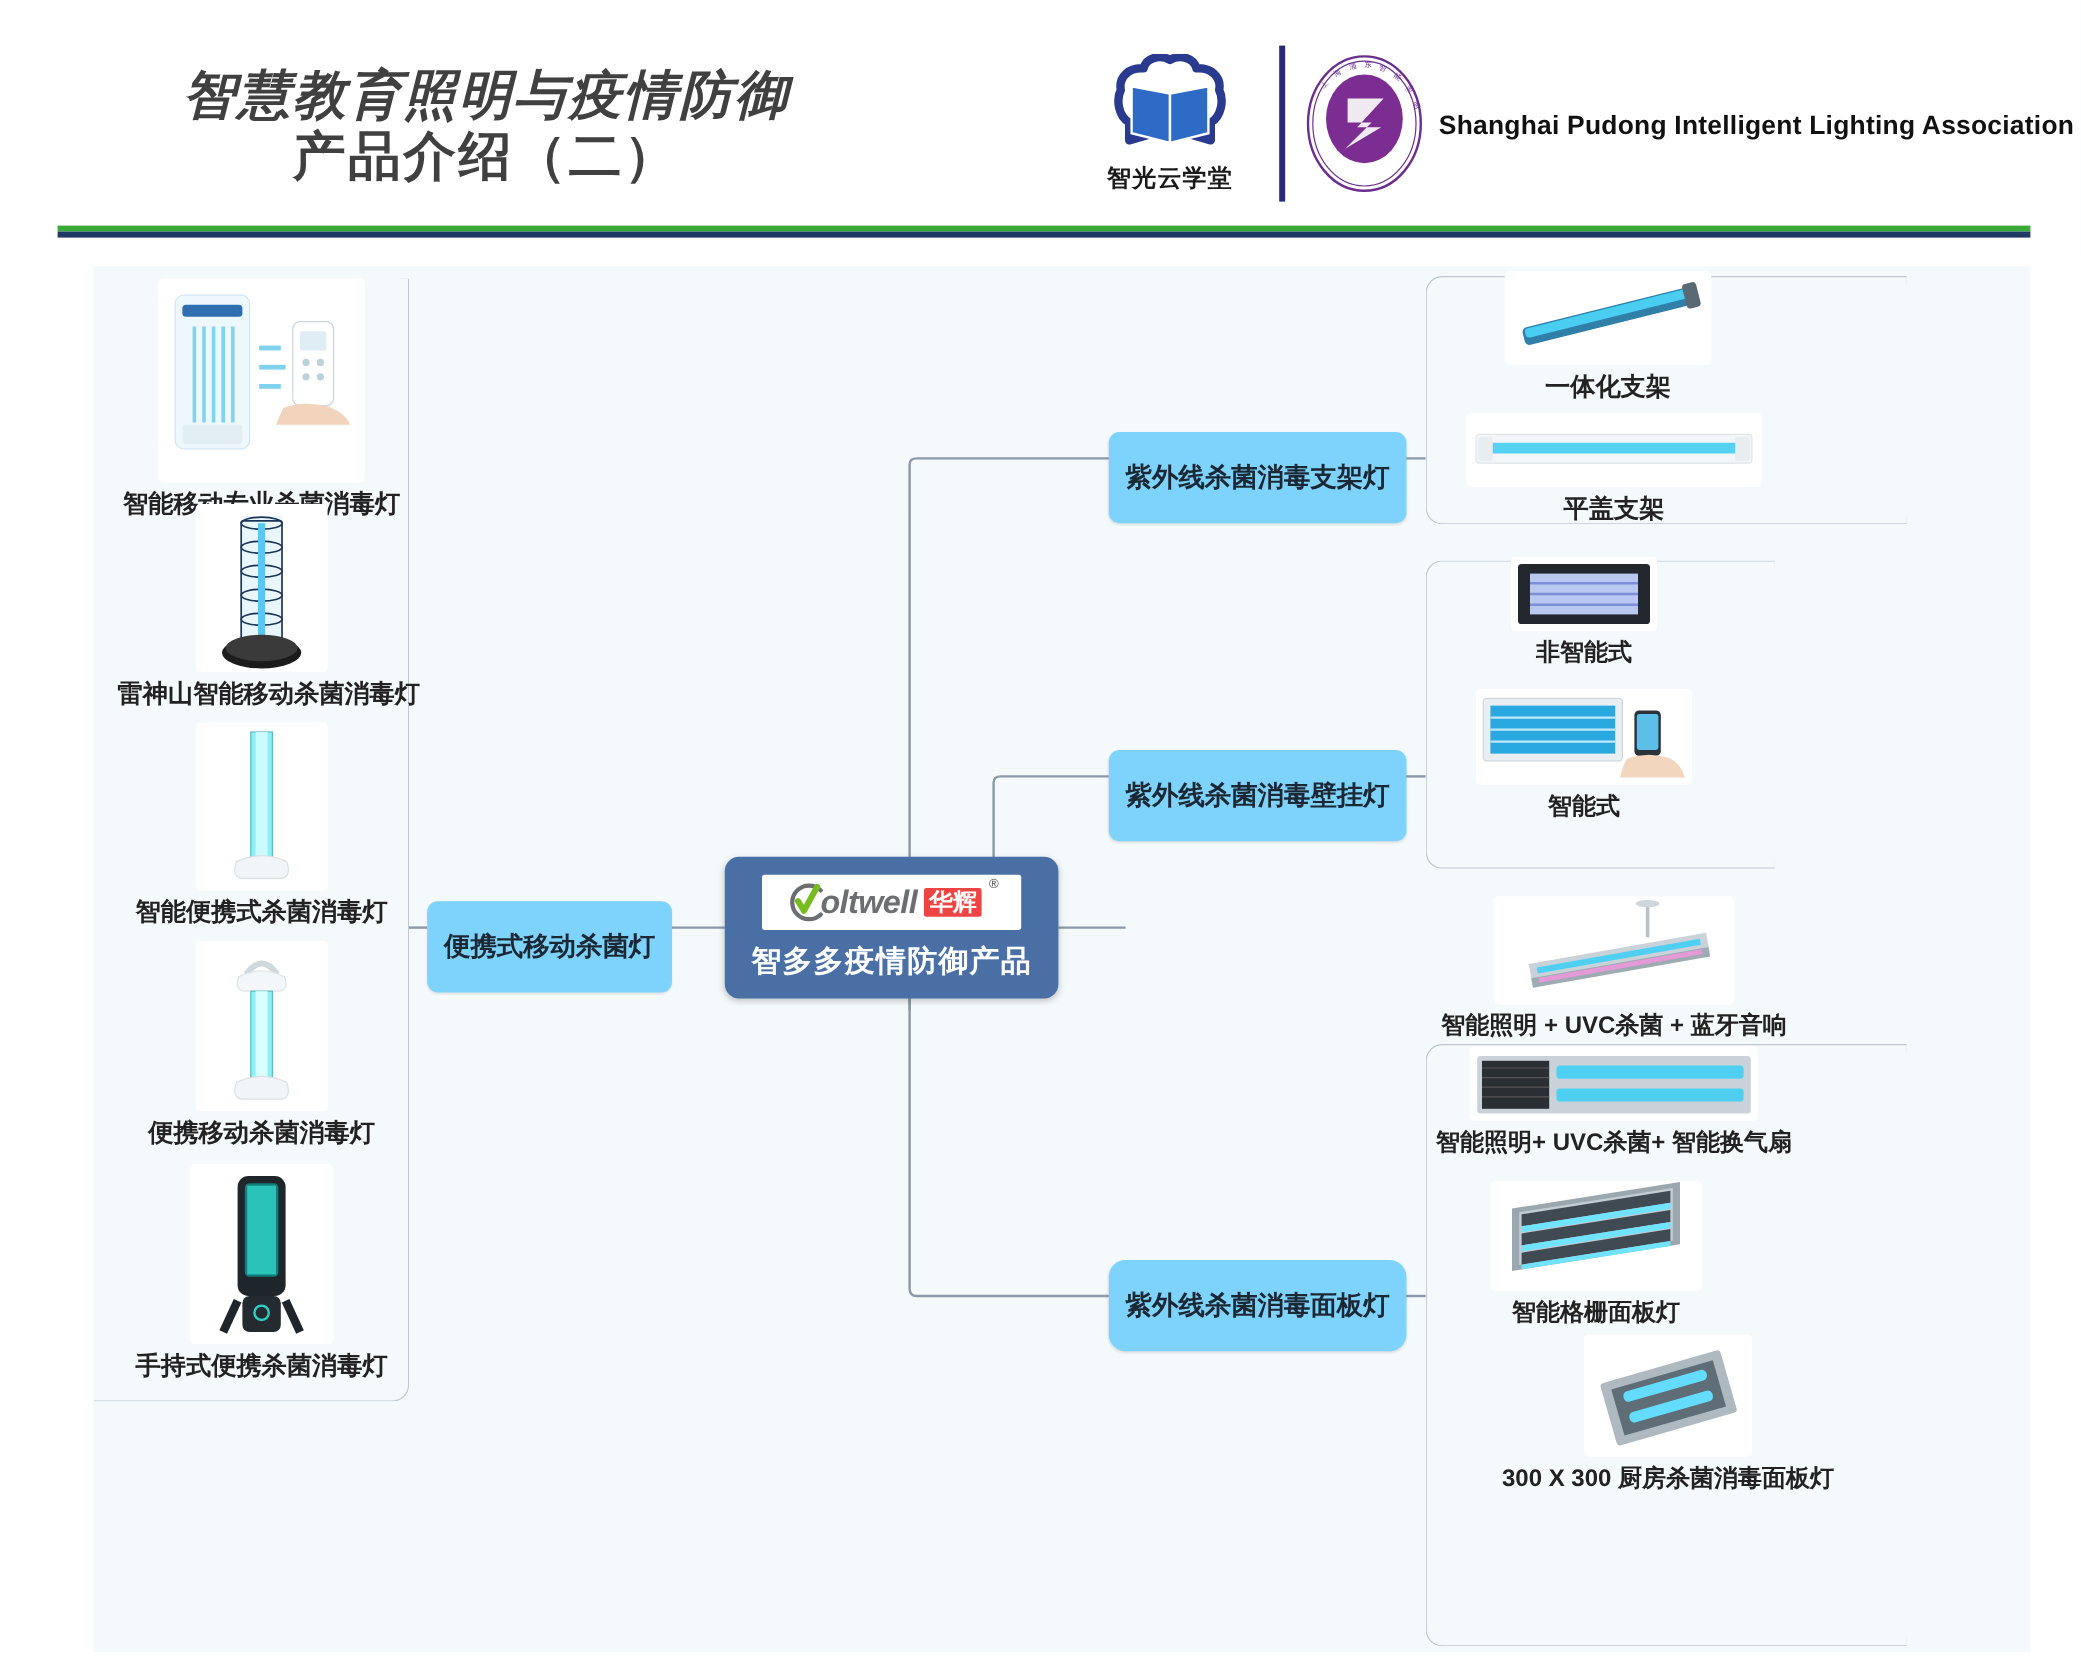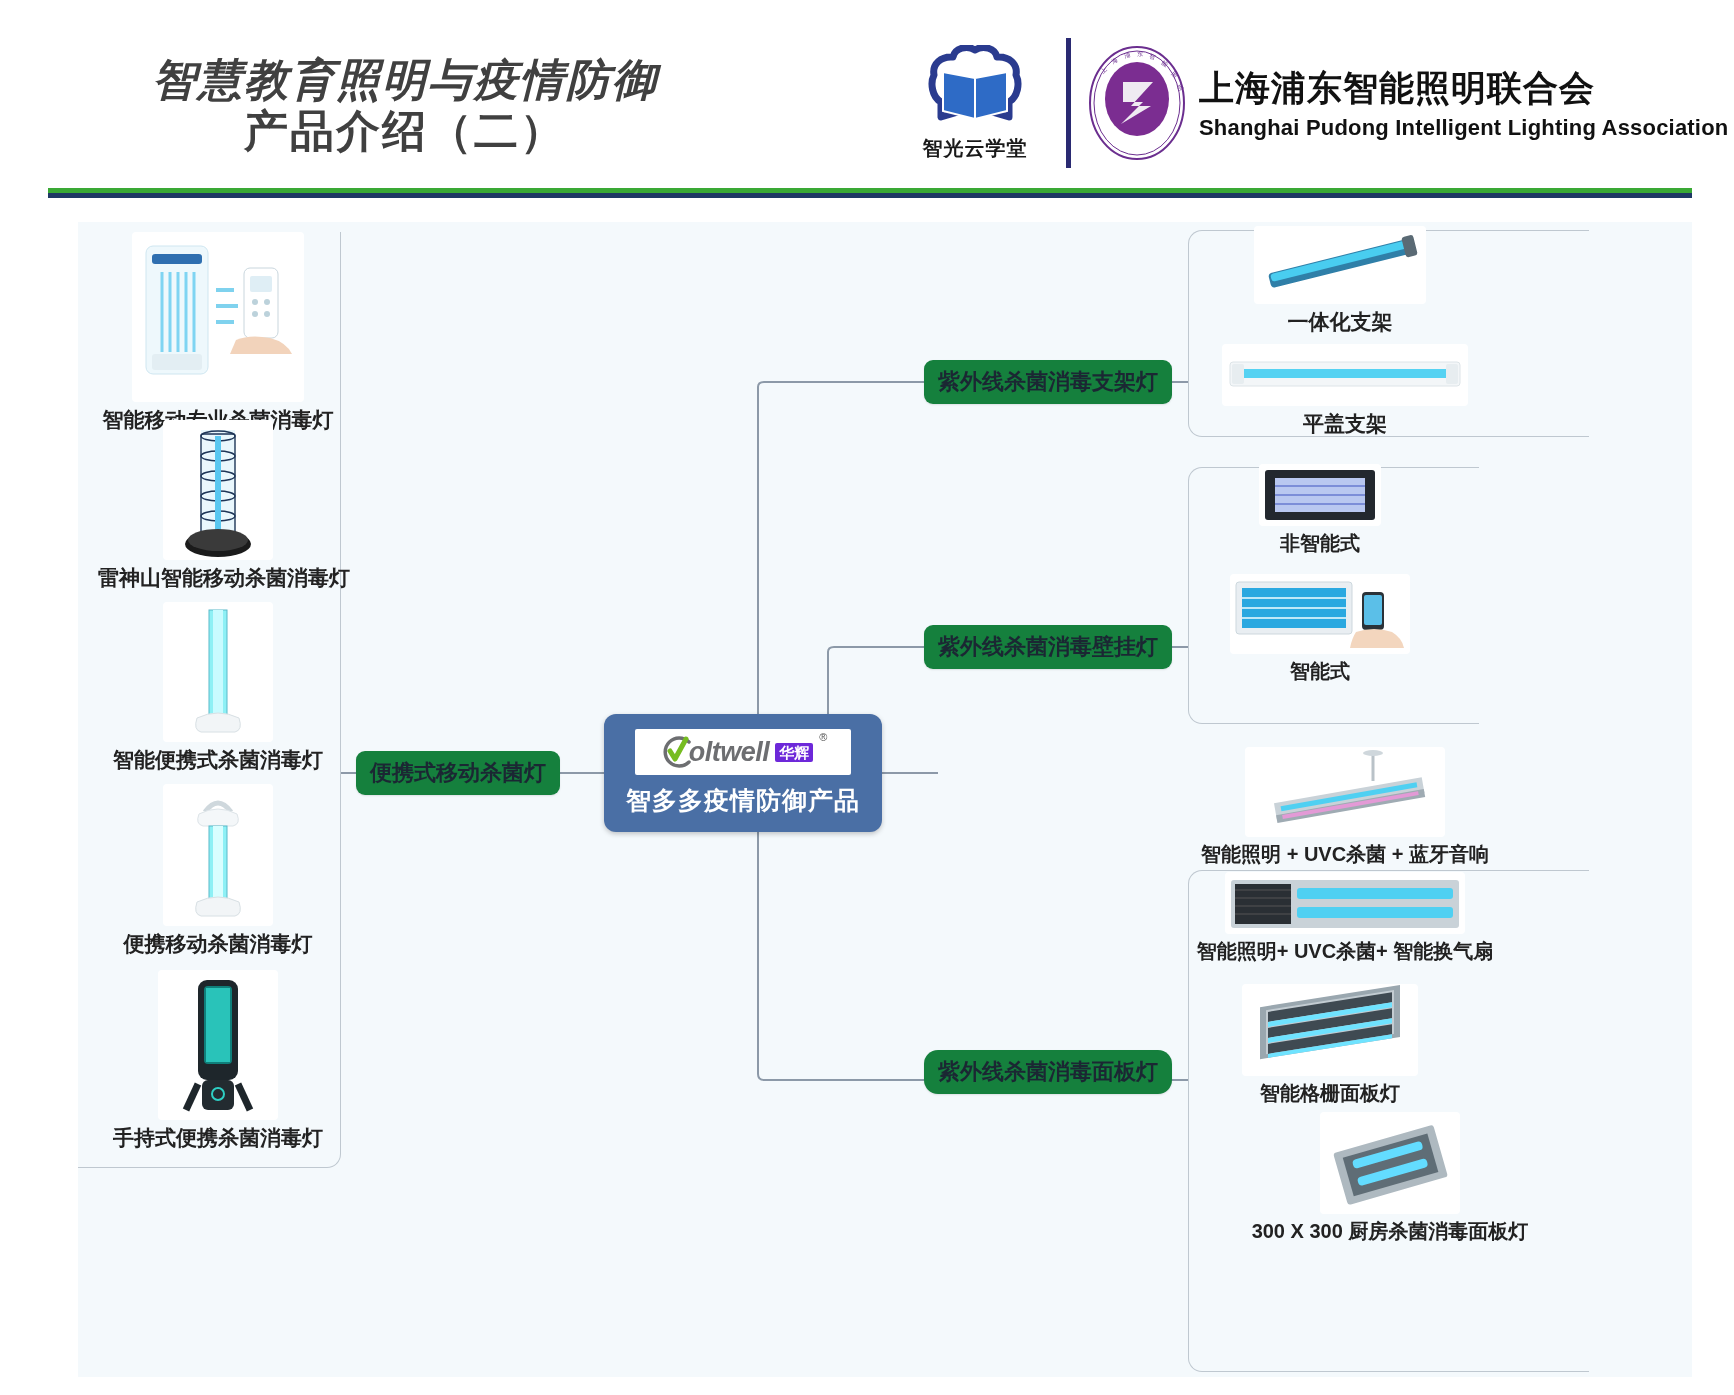--- a/index.html
+++ b/index.html
@@ -65,45 +65,45 @@
     position:absolute;
     border-left:1.5px solid #BFC8D0;
     border-bottom:1.5px solid #BFC8D0;
     border-bottom-left-radius:14px;
     border-top:1.5px solid #BFC8D0;
     border-top-left-radius:14px;
   }
 
   
   .badge{
-    position:absolute;background:#15803d;border-radius:9px;
+    position:absolute;background:#7dd3fc;border-radius:9px;
     color:#1b2733;font-size:22px;font-weight:bold;
     display:flex;align-items:center;justify-content:center;
-    white-space:nowrap;padding:0 14px;height:44px;
+    white-space:nowrap;padding:16px 14px;height:44px;
     box-shadow:0 1px 2px rgba(0,0,0,.10);
   }
 
   
   #center-node{
     position:absolute;left:604px;top:672px;width:278px;height:118px;
     background:#4A6FA5;border-radius:12px;
     box-shadow:0 2px 5px rgba(0,0,0,.22);
     display:flex;flex-direction:column;align-items:center;justify-content:center;
   }
   #center-logo{
     width:216px;height:46px;background:#fff;border-radius:2px;
     display:flex;align-items:center;justify-content:center;gap:6px;
   }
   #vw-mark{width:34px;height:34px;position:relative;}
   #vw-word{
     font-size:27px;font-weight:bold;font-style:italic;color:#6D6E71;
     letter-spacing:-.5px;margin-left:-10px;
   }
   #vw-cn{
-    background:#6d28d9;color:#fff;font-size:15px;font-weight:bold;
+    background:#ef4444;color:#fff;font-size:20px;font-weight:bold;
     padding:2px 4px;border-radius:2px;line-height:1;
   }
   #vw-reg{font-size:11px;color:#555;align-self:flex-start;margin-top:2px;}
   #center-caption{
     color:#fff;font-size:25px;font-weight:bold;margin-top:9px;letter-spacing:1px;
   }
 
   
   #wires{position:absolute;left:0;top:0;width:1614px;height:1155px;pointer-events:none;}
 
@@ -148,21 +148,20 @@
           <text x="26" y="20" transform="rotate(-30 26 20)">海</text>
           <text x="38" y="14" transform="rotate(-15 38 14)">浦</text>
           <text x="50" y="12">东</text>
           <text x="62" y="14" transform="rotate(15 62 14)">智</text>
           <text x="74" y="20" transform="rotate(30 74 20)">能</text>
           <text x="84" y="30" transform="rotate(45 84 30)">照</text>
           <text x="90" y="42" transform="rotate(60 90 42)">明</text>
         </g>
       </svg>
       <div id="logo-right-text">
-        <div id="assoc-cn">上海浦东智能照明联合会</div>
         <div id="assoc-en">Shanghai Pudong Intelligent Lighting Association</div>
       </div>
     </div>
 
   </div>
 </div>
 
 <div id="rule-green"></div>
 <div id="rule-navy"></div>
 

